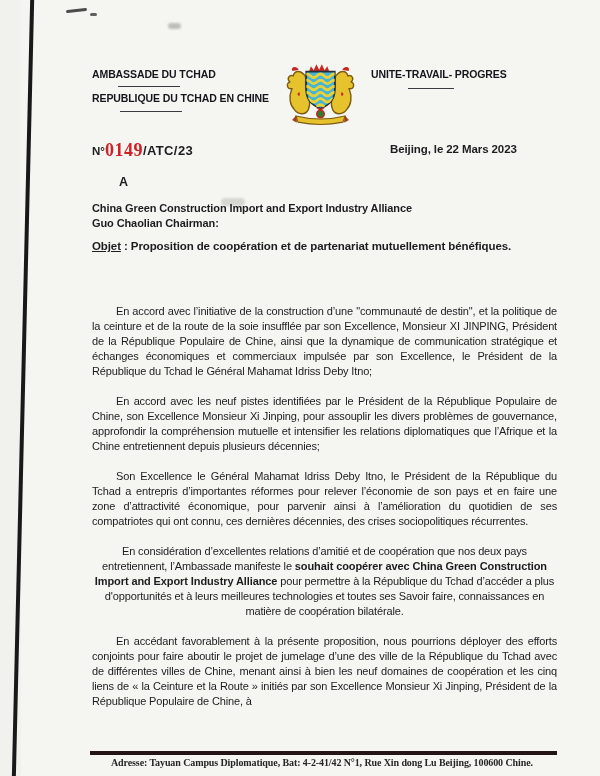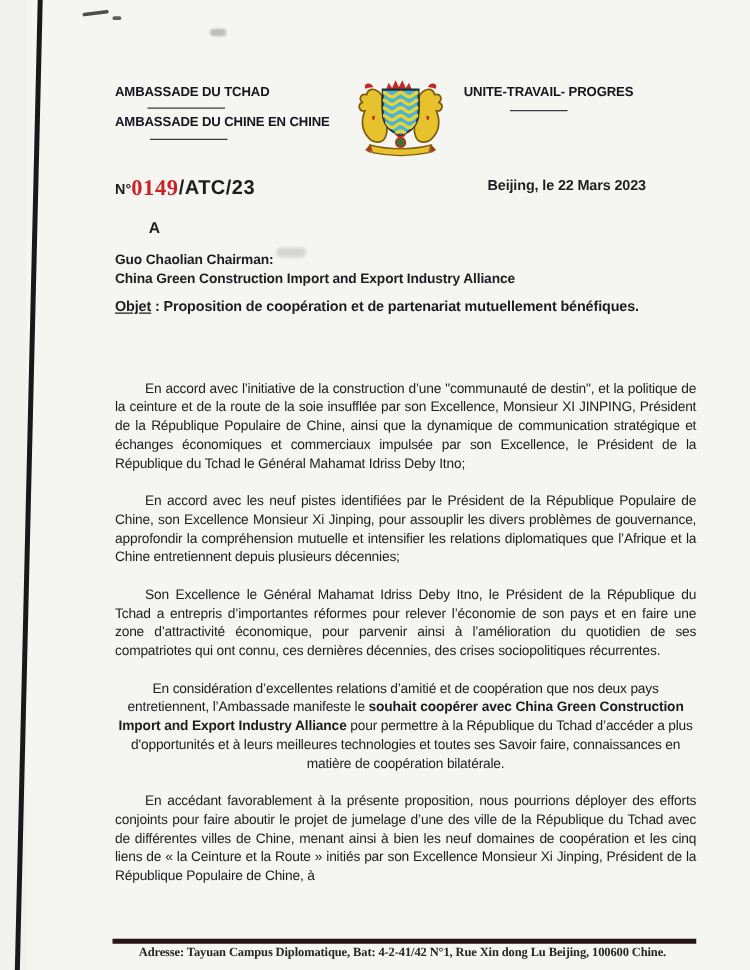--- a/index.html
+++ b/index.html
@@ -38,21 +38,21 @@
 
   .ref{left:92px;top:139px;font-weight:bold;font-size:11.5px;}
   .ref .no{font-size:11.5px;}
   .ref .num{
     font-family:"Liberation Serif", serif;
     font-weight:bold;font-size:18px;
     color:#cd2127;
     letter-spacing:.5px;
     position:relative;top:1px;margin-top:31px;
   }
-  .ref .suf{font-size:16px;letter-spacing:.4px;text-align:center;}
+  .ref .suf{font-size:13px;letter-spacing:.4px;text-align:center;}
   .dateline{left:370px;top:143px;font-weight:bold;font-size:11.5px;letter-spacing:-0.1px;margin-left:20px;}
 
   .to-a{left:119px;top:175px;font-weight:bold;font-size:12.5px;}
 
   .recipient{left:92px;top:201px;font-weight:bold;font-size:11px;line-height:14.5px;letter-spacing:-0.1px;}
 
   .subject{left:92px;top:239px;width:428px;font-weight:bold;font-size:11.5px;line-height:15px;letter-spacing:-0.1px;}
   .subject .u{text-decoration:underline;}
 
   .bodytext{left:92px;top:304px;width:465px;font-size:11px;line-height:15px;letter-spacing:-0.15px;}
@@ -74,21 +74,21 @@
 <div class="abs edge-strip"></div>
 <div class="abs page-edge"></div>
 <div class="abs mark1"></div>
 <div class="abs mark2"></div>
 <div class="abs mark3"></div>
 <div class="abs smudge"></div>
 
 <div class="abs hdr hdr-left">
   <div class="hdr-line">AMBASSADE DU TCHAD</div>
   <hr class="hr-short hr1">
-  <div class="hdr-line hdr-line2">AMBASSADE DU CHINE EN CHINE</div>
+  <div class="hdr-line hdr-line2">REPUBLIQUE DU TCHAD EN CHINE</div>
   <hr class="hr-short hr2">
 </div>
 
 <div class="abs" style="left:283px;top:61px;">
   <svg width="75" height="65" viewBox="0 0 110 94" aria-hidden="true">
 
     <g fill="#e6c22c" stroke="#7c5a10" stroke-width="2">
       <path d="M33 22 C26 12 17 13 15 21 C9 19 5 25 10 30 C4 33 6 41 13 40 C8 52 10 64 17 71 C22 78 33 79 37 71 C41 62 38 50 34 42 C32 34 34 28 33 22 Z"></path>
       <path d="M77 22 C84 12 93 13 95 21 C101 19 105 25 100 30 C106 33 104 41 97 40 C102 52 100 64 93 71 C88 78 77 79 73 71 C69 62 72 50 76 42 C78 34 76 28 77 22 Z"></path>
     </g>
@@ -130,22 +130,22 @@
   <hr class="hr-short hr3">
 </div>
 
 <div class="abs ref">
   <span class="no">N°</span><span class="num">0149</span><span class="suf">/ATC/23</span>
 </div>
 <div class="abs dateline">Beijing, le 22 Mars 2023</div>
 
 <div class="abs to-a">A</div>
 <div class="abs recipient">
+  <div>China Green Construction Import and Export Industry Alliance</div>
   <div>Guo Chaolian Chairman:</div>
-  <div>China Green Construction Import and Export Industry Alliance</div>
 </div>
 
 <div class="abs subject">
   <span class="u">Objet</span><span> : </span><span>Proposition de coopération et de partenariat mutuellement bénéfiques.</span>
 </div>
 
 <div class="abs bodytext">
   <p>En accord avec l’initiative de la construction d’une "communauté de destin", et la politique de la ceinture et de la route de la soie insufflée par son Excellence, Monsieur XI JINPING, Président de la République Populaire de Chine, ainsi que la dynamique de communication stratégique et échanges économiques et commerciaux impulsée par son Excellence, le Président de la République du Tchad le Général Mahamat Idriss Deby Itno;</p>
   <p>En accord avec les neuf pistes identifiées par le Président de la République Populaire de Chine, son Excellence Monsieur Xi Jinping, pour assouplir les divers problèmes de gouvernance, approfondir la compréhension mutuelle et intensifier les relations diplomatiques que l’Afrique et la Chine entretiennent depuis plusieurs décennies;</p>
   <p>Son Excellence le Général Mahamat Idriss Deby Itno, le Président de la République du Tchad a entrepris d’importantes réformes pour relever l’économie de son pays et en faire une zone d’attractivité économique, pour parvenir ainsi à l’amélioration du quotidien de ses compatriotes qui ont connu, ces dernières décennies, des crises sociopolitiques récurrentes.</p>

